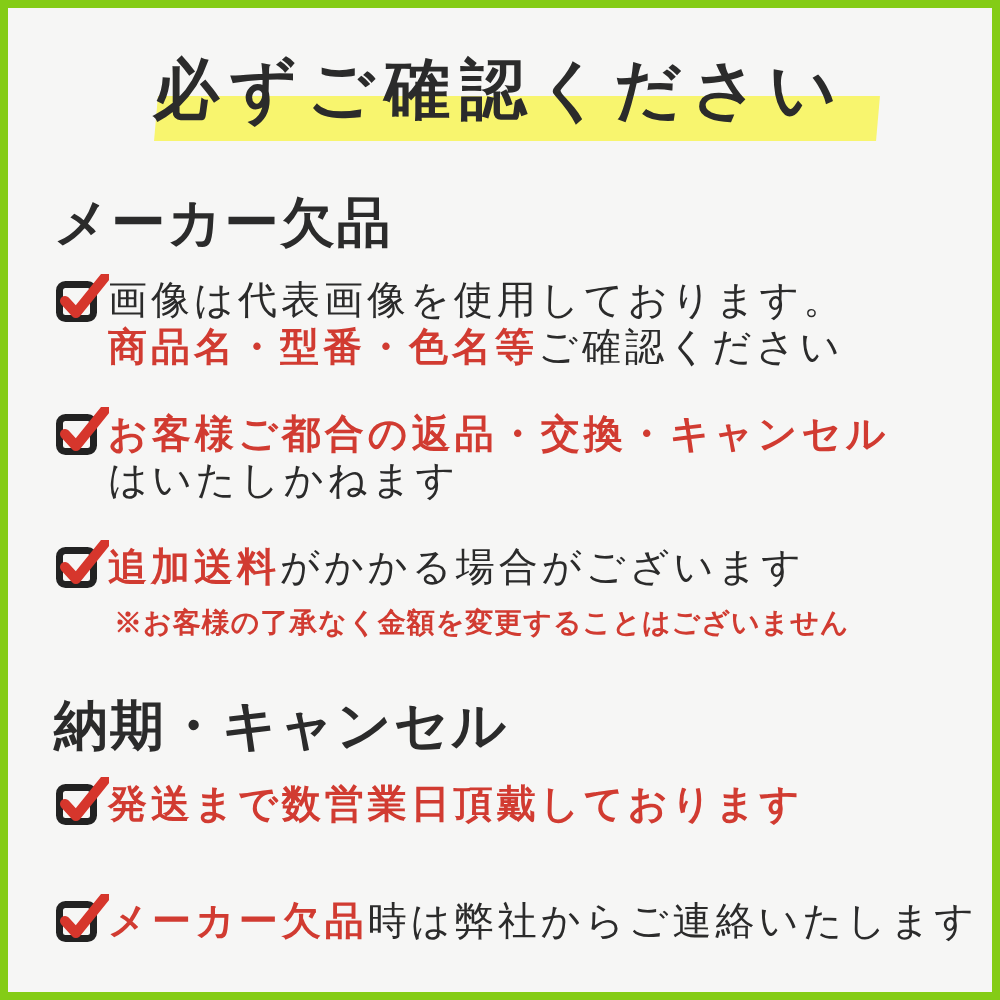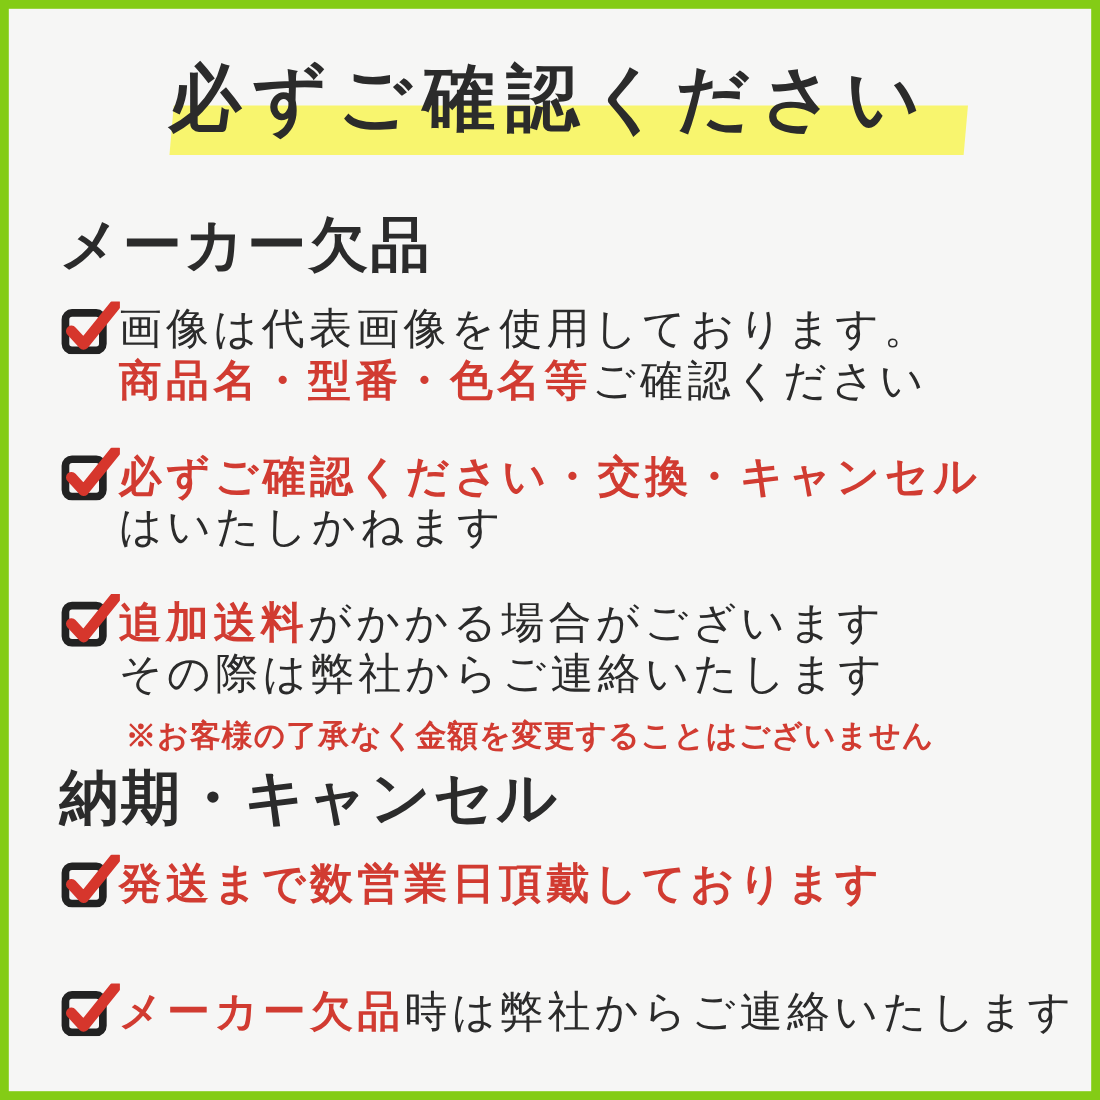--- a/index.html
+++ b/index.html
@@ -129,33 +129,32 @@
       <p class="line"><span class="t-red">商品名・型番・色名等</span><span class="t-black">ご確認ください</span></p>
     </div>
   </div>
 
   <div class="item pos-2">
     <svg class="cb" viewBox="0 0 54 48" aria-hidden="true">
       <rect x="4.5" y="10.5" width="34" height="34" rx="6" fill="none" stroke="#222222" stroke-width="7"></rect>
       <path d="M10 27 L21 39 L50 3" fill="none" stroke="#d6362c" stroke-width="10" stroke-linecap="round" stroke-linejoin="round"></path>
     </svg>
     <div class="lines">
-      <p class="line"><span class="t-red">必ずご確認ください・交換・キャンセル</span></p>
+      <p class="line"><span class="t-red">お客様ご都合の返品・交換・キャンセル</span></p>
       <p class="line"><span class="t-black">はいたしかねます</span></p>
     </div>
   </div>
 
   <div class="item pos-3">
     <svg class="cb" viewBox="0 0 54 48" aria-hidden="true">
       <rect x="4.5" y="10.5" width="34" height="34" rx="6" fill="none" stroke="#222222" stroke-width="7"></rect>
       <path d="M10 27 L21 39 L50 3" fill="none" stroke="#d6362c" stroke-width="10" stroke-linecap="round" stroke-linejoin="round"></path>
     </svg>
     <div class="lines">
       <p class="line"><span class="t-red">追加送料</span><span class="t-black">がかかる場合がございます</span></p>
-      <p class="line"><span class="t-black">その際は弊社からご連絡いたします</span></p>
       <p class="note">※お客様の了承なく金額を変更することはございません</p>
     </div>
   </div>
 
   <h2 class="sec-heading pos-2">納期・キャンセル</h2>
 
   <div class="item pos-4">
     <svg class="cb" viewBox="0 0 54 48" aria-hidden="true">
       <rect x="4.5" y="10.5" width="34" height="34" rx="6" fill="none" stroke="#222222" stroke-width="7"></rect>
       <path d="M10 27 L21 39 L50 3" fill="none" stroke="#d6362c" stroke-width="10" stroke-linecap="round" stroke-linejoin="round"></path>

